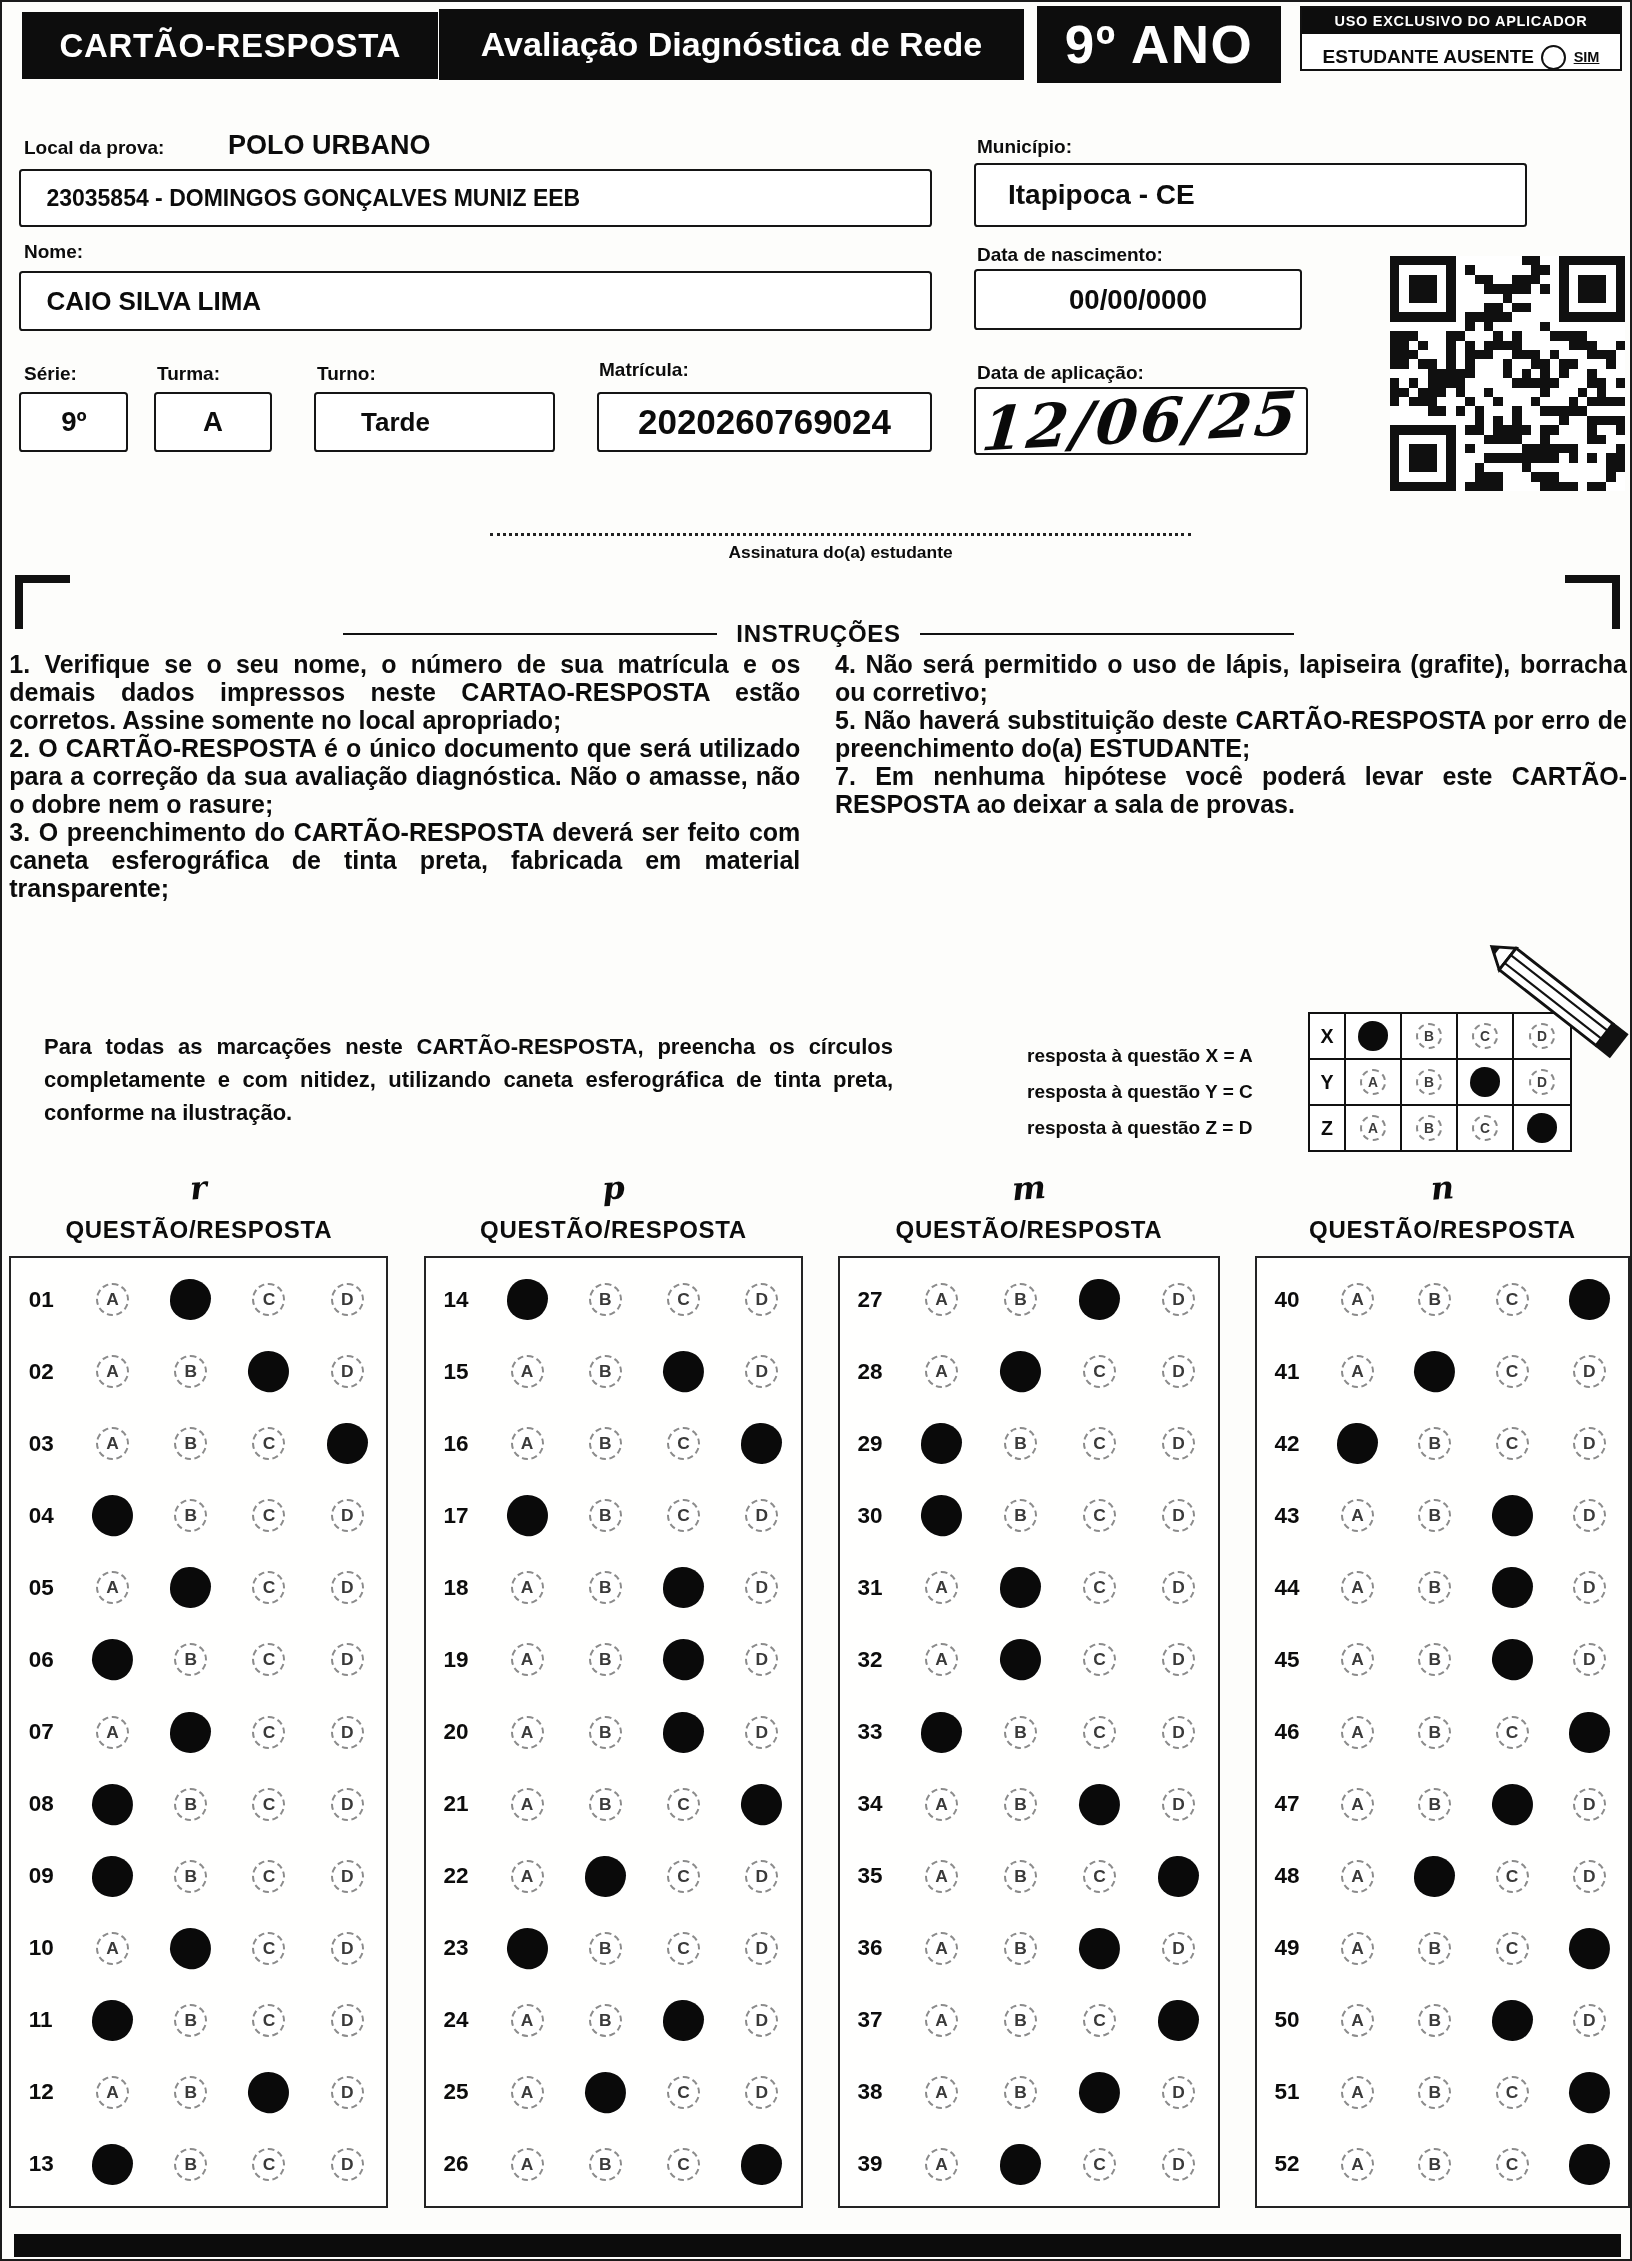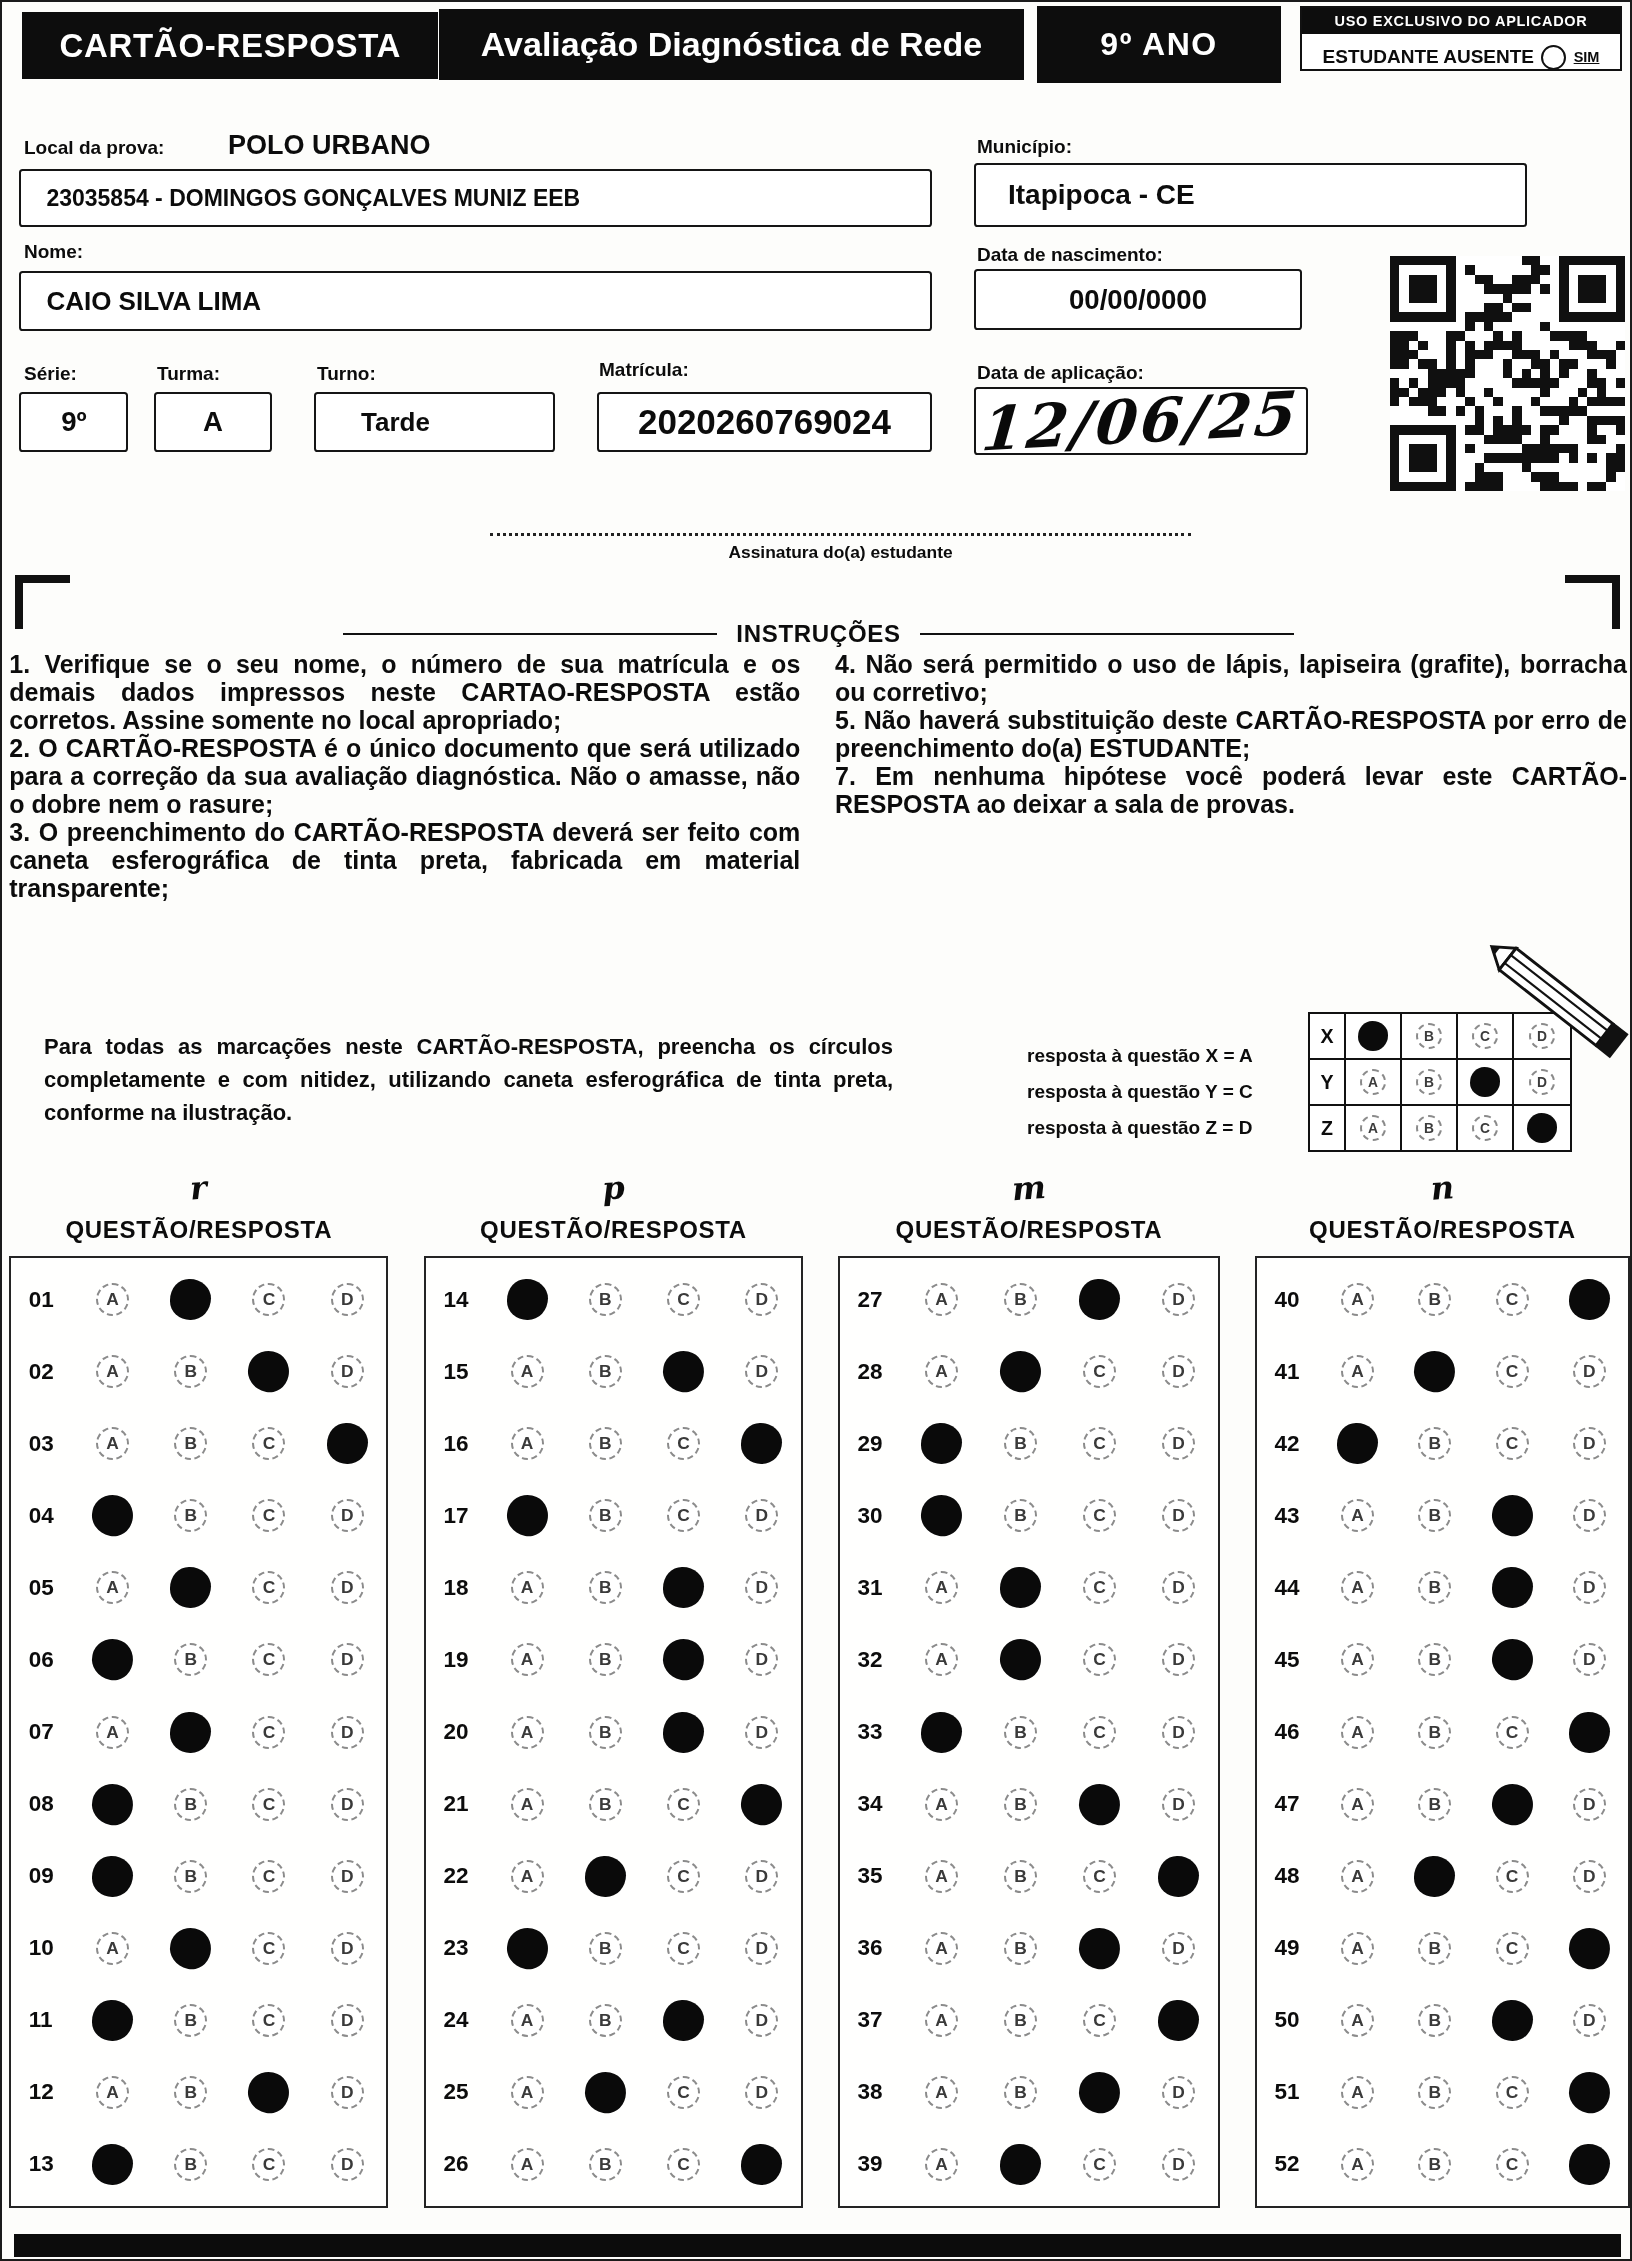--- a/index.html
+++ b/index.html
@@ -4,21 +4,21 @@
 <style>
   * { margin:0; padding:0; box-sizing:border-box; }
   body { background:#d9d9d9; font-family:"Liberation Sans", sans-serif; }
   .sheet { position:relative; width:1632px; height:2261px; background:#fdfdfb; color:#0c0c0c;
            border:2.2px solid #1b1b1b; overflow:hidden; }
 
   
   .blackbox { position:absolute; background:#0d0d0d; color:#fff; display:flex; align-items:center; justify-content:center; font-weight:bold; }
   .title-box { left:20.3px; top:10.2px; width:416px; height:67px; font-size:33px; letter-spacing:0.7px; }
   .subtitle-box { left:437px; top:7.3px; width:585px; height:71px; font-size:34px; }
-  .grade-box { left:1035px; top:4.4px; width:244px; height:77px; font-size:32px; letter-spacing:1.5px; }
+  .grade-box { left:1035px; top:4.4px; width:244px; height:77px; font-size:53px; letter-spacing:1.5px; }
   .aplicador-box { position:absolute; left:1298px; top:4.4px; width:322px; height:65px; border:2.2px solid #111; background:#fff; }
   .aplicador-strip { background:#0d0d0d; color:#fff; height:26px; display:flex; align-items:center; justify-content:center; font-size:14.5px; font-weight:bold; letter-spacing:0.7px; }
   .aplicador-body { height:46px; display:flex; align-items:center; justify-content:center; gap:7.3px; font-size:19px; font-weight:bold;border-radius:11px; }
   .sim-circle { width:25px; height:25px; border:2.9px solid #111; border-radius:50%; background:#fff; }
   .sim-label { font-size:14.5px; font-weight:bold;text-decoration:underline; }
 
   
   .lbl { position:absolute; font-size:19px; font-weight:bold; }
   .big-val { position:absolute; font-size:27px; font-weight:bold; }
   .fbox { position:absolute; border:2.9px solid #151515; border-radius:3.6px; background:#fff;

